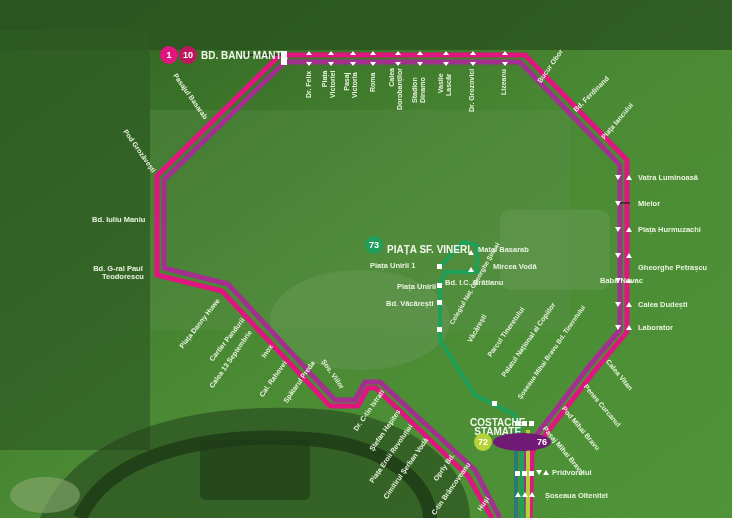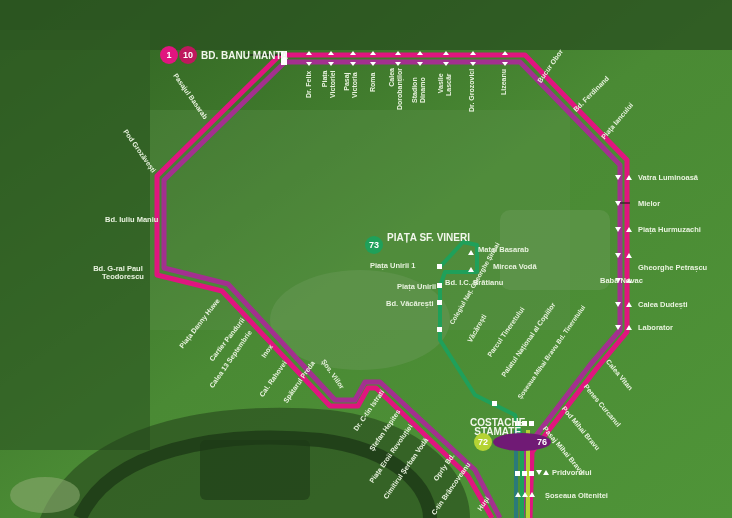--- a/index.html
+++ b/index.html
@@ -146,40 +146,40 @@
 <div class="vlbl" style="left:588px;top:383px;transform:rotate(50deg);">Penes Curcanul</div>
 <div class="vlbl" style="left:566px;top:405px;transform:rotate(50deg);">Pod Mihai Bravu</div>
 <div class="vlbl" style="left:547px;top:425px;transform:rotate(50deg);">Pasaj Mihai Bravu</div>
 
 <div class="lbl" style="left:552px;top:469px;">Pridvorului</div>
 <div class="lbl" style="left:545px;top:492px;">Șoseaua Oltenitei</div>
 
 <div class="vlbl" style="left:178px;top:72px;transform:rotate(55deg);">Pasajul Basarab</div>
 <div class="vlbl" style="left:128px;top:128px;transform:rotate(55deg);">Pod Grozăvești</div>
 
-<div class="lbl" style="left:105px;top:216px;">Bd. Iuliu Maniu</div>
+<div class="lbl" style="left:92px;top:216px;">Bd. Iuliu Maniu</div>
 <div class="lbl" style="left:92px;top:265px;text-align:center;"><span>Bd. G-ral Paul</span><br><span style="margin-left:10px">Teodorescu</span></div>
 
 <div class="vlbl" style="left:178px;top:345px;transform:rotate(-52deg);">Piața Danny Huwe</div>
 <div class="vlbl" style="left:208px;top:358px;transform:rotate(-52deg);">Cartier Pandurii</div>
 <div class="vlbl" style="left:208px;top:385px;transform:rotate(-55deg);">Calea 13 Septembrie</div>
 <div class="vlbl" style="left:260px;top:355px;transform:rotate(-55deg);">Inox</div>
 <div class="vlbl" style="left:258px;top:394px;transform:rotate(-55deg);">Cal. Rahovei</div>
 <div class="vlbl" style="left:282px;top:400px;transform:rotate(-55deg);">Spătarul Preda</div>
 <div class="vlbl" style="left:326px;top:358px;transform:rotate(55deg);">Șos. Viilor</div>
 <div class="vlbl" style="left:352px;top:428px;transform:rotate(-55deg);">Dr. C-tin Istrati</div>
 <div class="vlbl" style="left:368px;top:448px;transform:rotate(-55deg);">Ștefan Hepites</div>
 <div class="vlbl" style="left:368px;top:480px;transform:rotate(-55deg);">Piața Eroii Revoluției</div>
 <div class="vlbl" style="left:382px;top:496px;transform:rotate(-55deg);">Cimitirul Șerban Vodă</div>
 <div class="vlbl" style="left:432px;top:478px;transform:rotate(-55deg);">Oprly Bd.</div>
 <div class="vlbl" style="left:430px;top:512px;transform:rotate(-55deg);">C-tin Brâncoveanu</div>
 <div class="vlbl" style="left:476px;top:508px;transform:rotate(-55deg);">Huşi</div>
 
 <div class="badge" style="left:365px;top:236px;background:#1fa05a;">73</div>
-<div class="title" style="left:387px;top:232px;">PIAȚA SF. VINERI</div>
+<div class="title" style="left:387px;top:244px;">PIAȚA SF. VINERI</div>
 <div class="lbl" style="left:478px;top:246px;">Matei Basarab</div>
 <div class="lbl" style="left:478px;top:263px;padding-left:15px;">Mircea Vodă</div>
 <div class="lbl" style="left:370px;top:262px;">Piața Unirii 1</div>
 <div class="lbl" style="left:445px;top:279px;">Bd. I.C. Brătianu</div>
 <div class="lbl" style="left:397px;top:283px;">Piața Unirii</div>
 <div class="lbl" style="left:386px;top:300px;">Bd. Văcărești</div>
 <div class="vlbl" style="left:448px;top:322px;transform:rotate(-60deg);font-size:6.5px;">Colegiul Naț. Gheorghe Șincai</div>
 <div class="vlbl" style="left:466px;top:340px;transform:rotate(-60deg);">Văcărești</div>
 <div class="vlbl" style="left:486px;top:354px;transform:rotate(-55deg);">Parcul Tineretului</div>
 <div class="vlbl" style="left:500px;top:374px;transform:rotate(-55deg);">Palatul Național al Copiilor</div>

